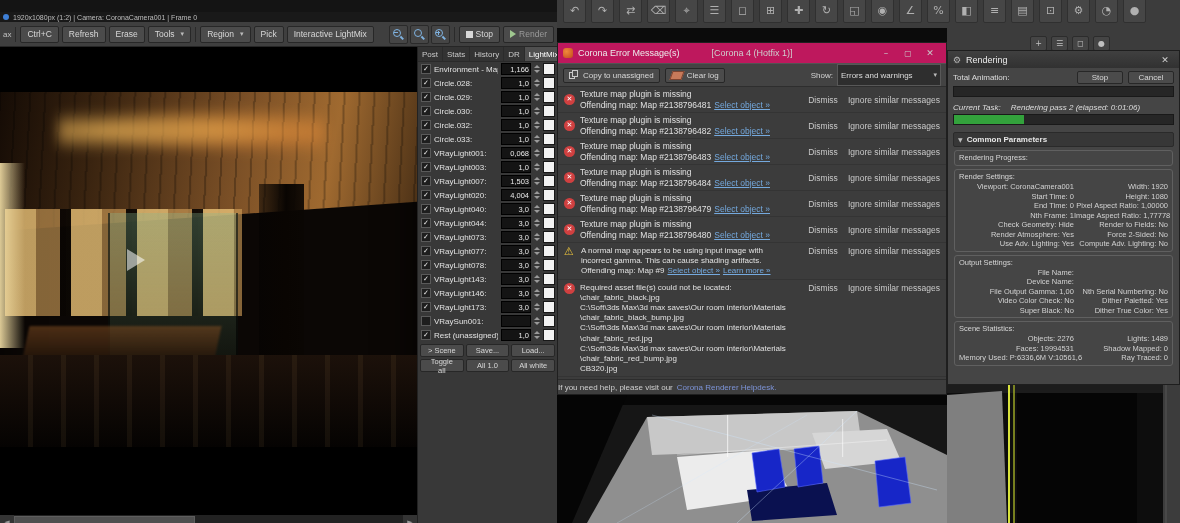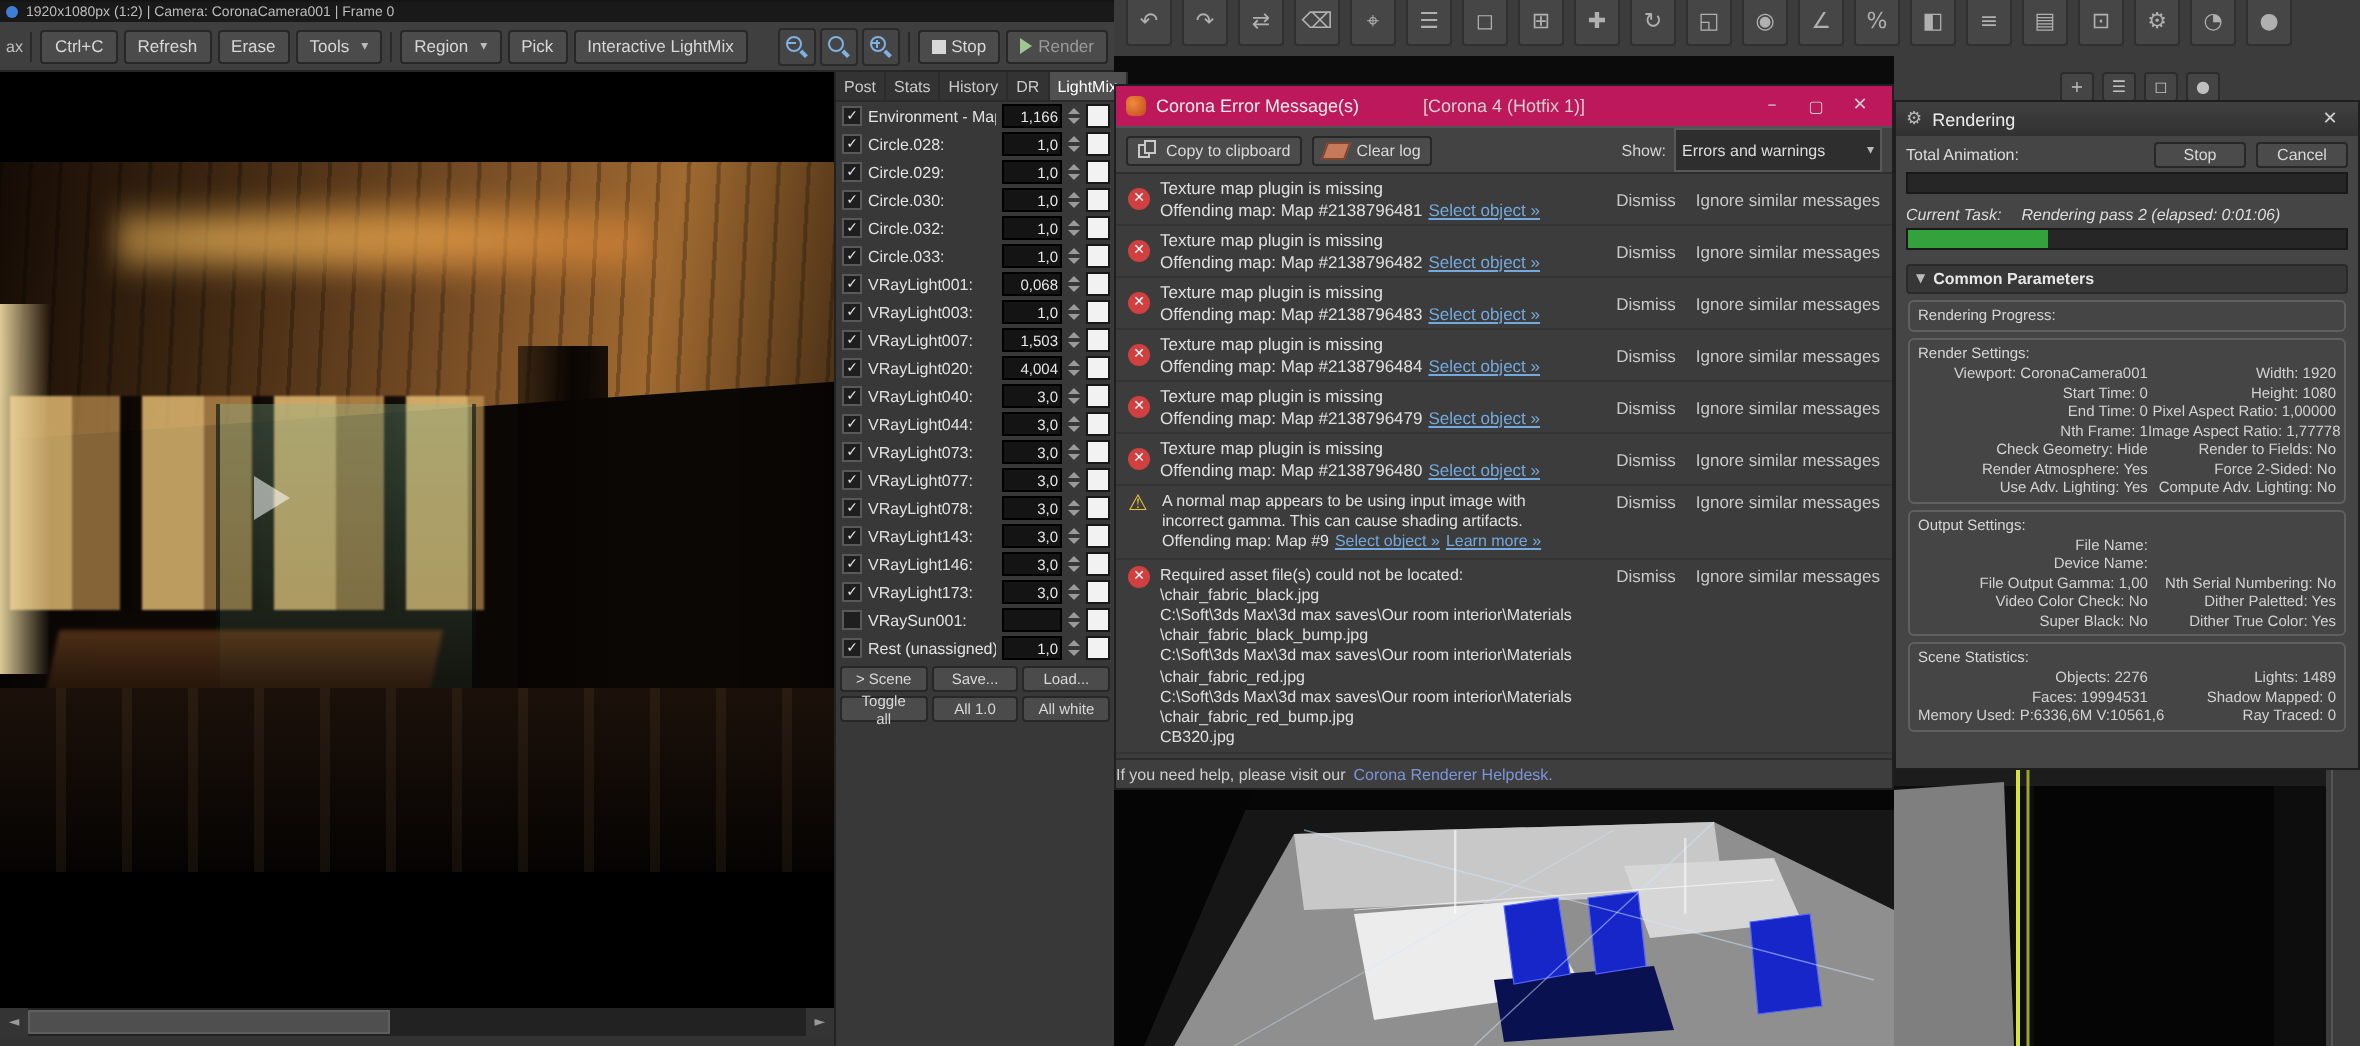--- a/index.html
+++ b/index.html
@@ -16,21 +16,21 @@
   .topbar{left:557px;top:0;width:623px;height:50px;background:#3c3c3c;overflow:hidden;}
   .tico-row{display:flex;gap:5px;padding:0 6px;margin-top:-3px;}
   .tico{width:21px;height:24px;background:#464646;border:1px solid #303030;border-radius:2px;
         display:flex;align-items:center;justify-content:center;font-size:11px;color:#b0b0b0;}
   .top-black{position:absolute;left:0;top:28px;width:390px;height:22px;background:#0b0b0b;}
   .tico2-row{position:absolute;left:473px;top:36px;display:flex;gap:4px;}
   .tico2{width:15px;height:13px;background:#454545;border:1px solid #2c2c2c;display:flex;align-items:center;
          justify-content:center;font-size:8px;color:#c0c0c0;border-radius:2px;}
 
   
-  .vfb{left:0;top:1px;width:557px;height:380px;background:#ffffff;}
+  .vfb{left:0;top:12px;width:557px;height:380px;background:#ffffff;}
   .vfb-title{position:absolute;left:0;top:0;width:557px;height:10px;background:#191919;display:flex;
              align-items:center;gap:4px;padding:0 3px;font-size:7px;color:#bdbdbd;box-sizing:border-box;}
   .vfb-logo{width:6px;height:6px;border-radius:50%;background:#3e7fd6;}
   .vfb-tools{position:absolute;left:0;top:10px;width:557px;height:25px;background:#3f3f3f;
              border-bottom:1px solid #262626;display:flex;align-items:center;gap:3px;padding:0 3px;box-sizing:border-box;}
   .vfb-btn{height:17px;font-size:8.5px;padding:0 6px;gap:3px;}
   .vfb-btn.dim{color:#9a9a9a;}
   .sep{width:1px;height:15px;background:#2a2a2a;margin:0 1px;}
   .prefix{font-size:8px;color:#c2c2c2;}
   .caret::after{content:"▾";font-size:7px;color:#bbb;margin-left:3px;font-family:"DejaVu Sans",sans-serif;}
@@ -592,21 +592,21 @@
       <span class="v">[Corona 4 (Hotfix 1)]</span>
       <span class="winbtns">
         <span class="wbtn min"></span>
         <span class="wbtn max"></span>
         <span class="wbtn close"></span>
       </span>
     </div>
     <div class="edlg-toolbar">
       <button class="btn tool-btn">
         <span class="ic-copy"></span>
-        <span>Copy to clipboard</span>
+        <span>Copy to unassigned</span>
       </button>
       <button class="btn tool-btn">
         <span class="ic-clear"></span>
         <span>Clear log</span>
       </button>
       <span class="show-wrap">
         <span>Show:</span>
         <span class="show-sel">
           <span>Errors and warnings</span>
           <span class="caret2"></span>

